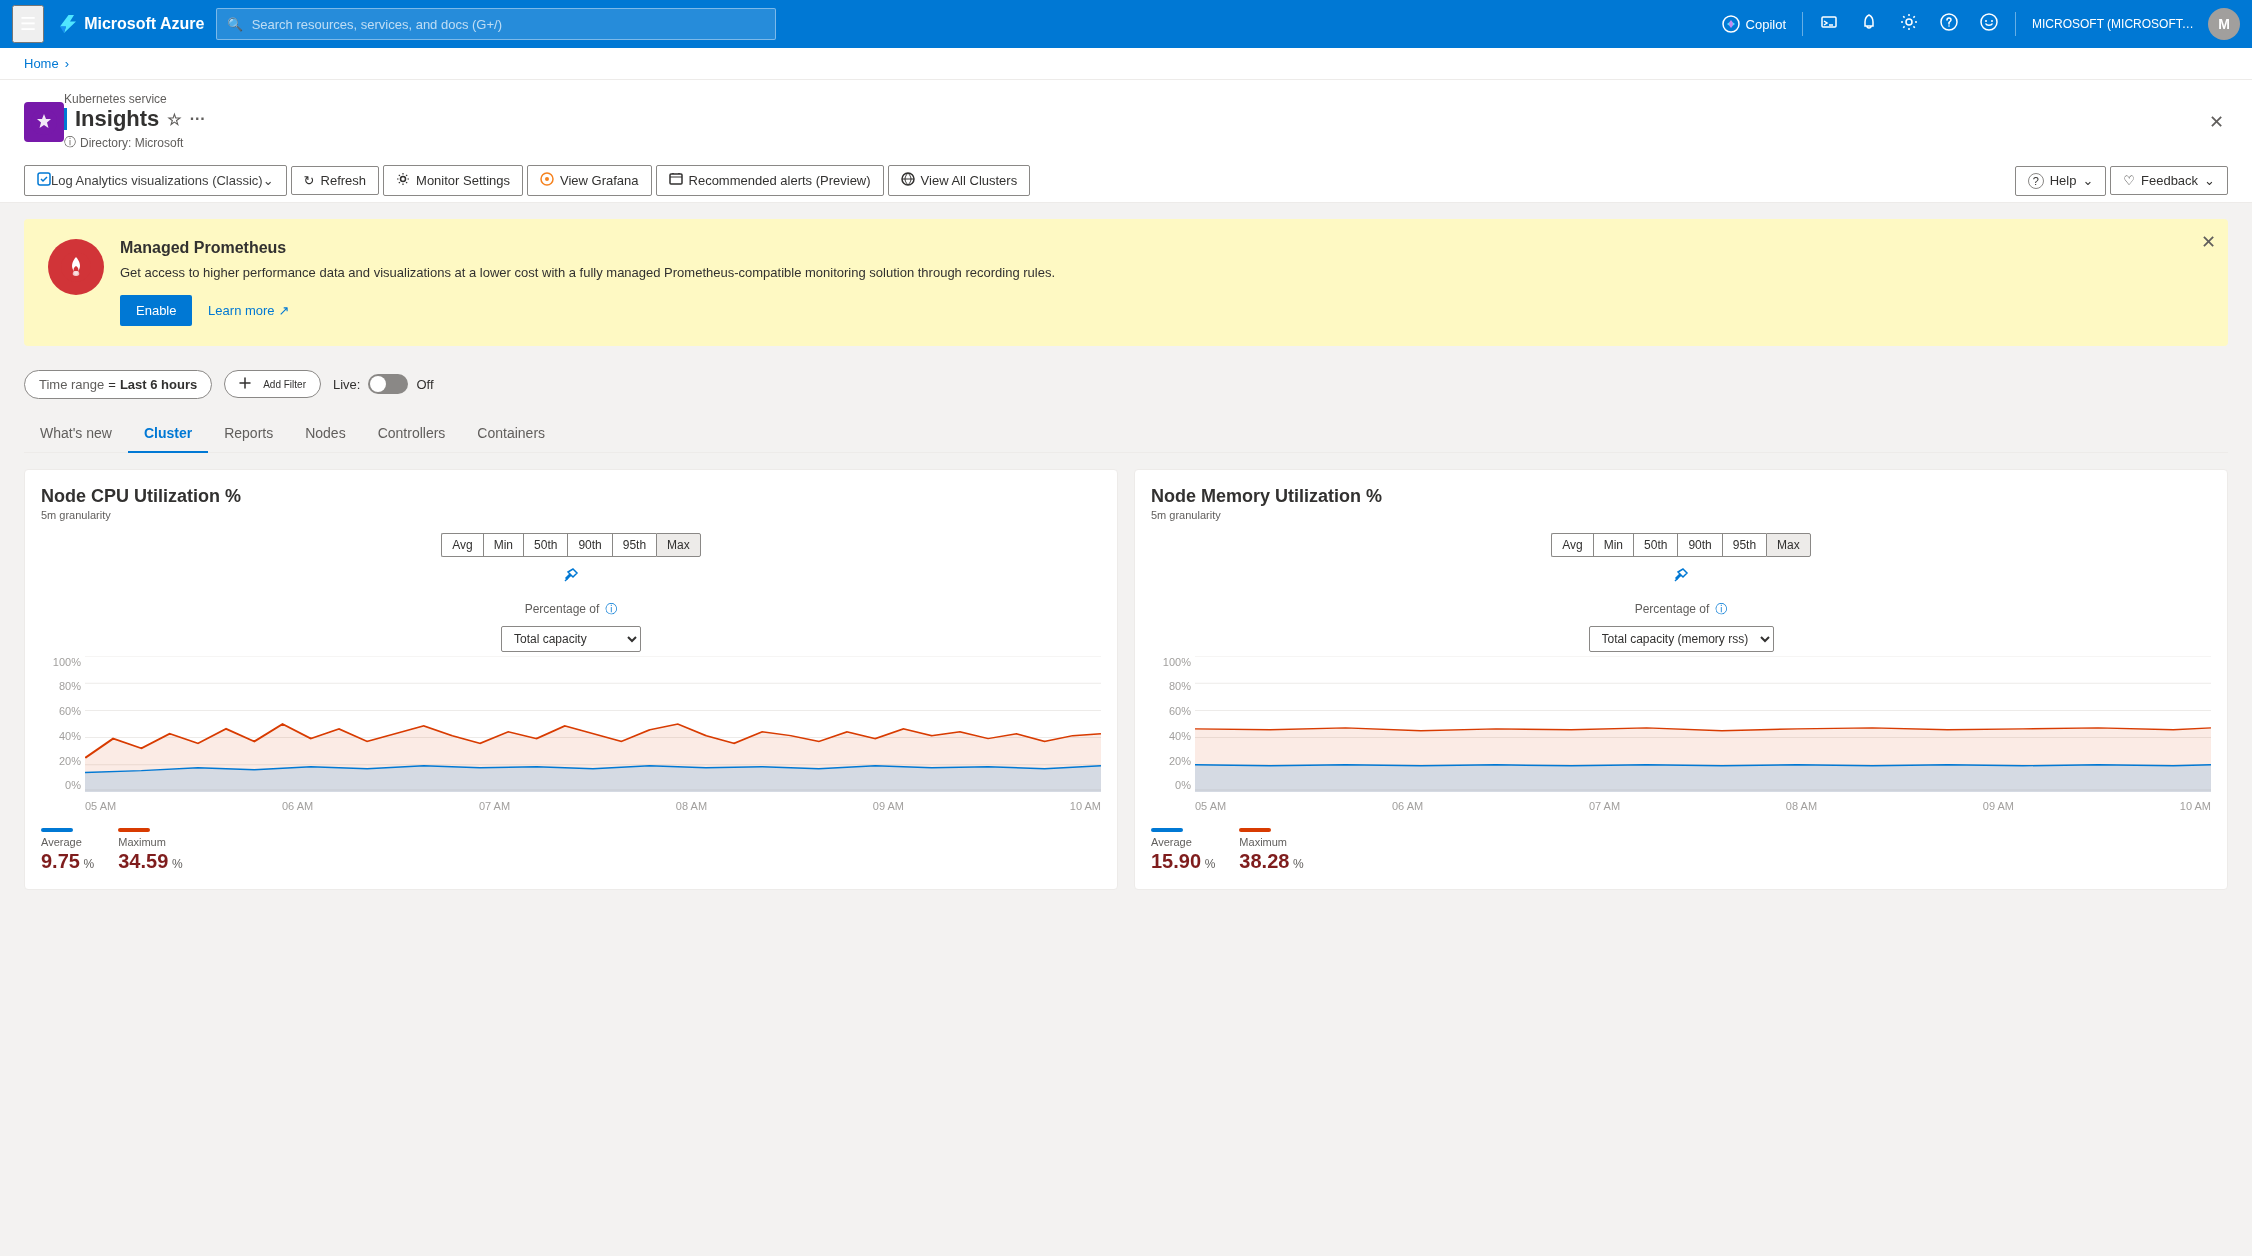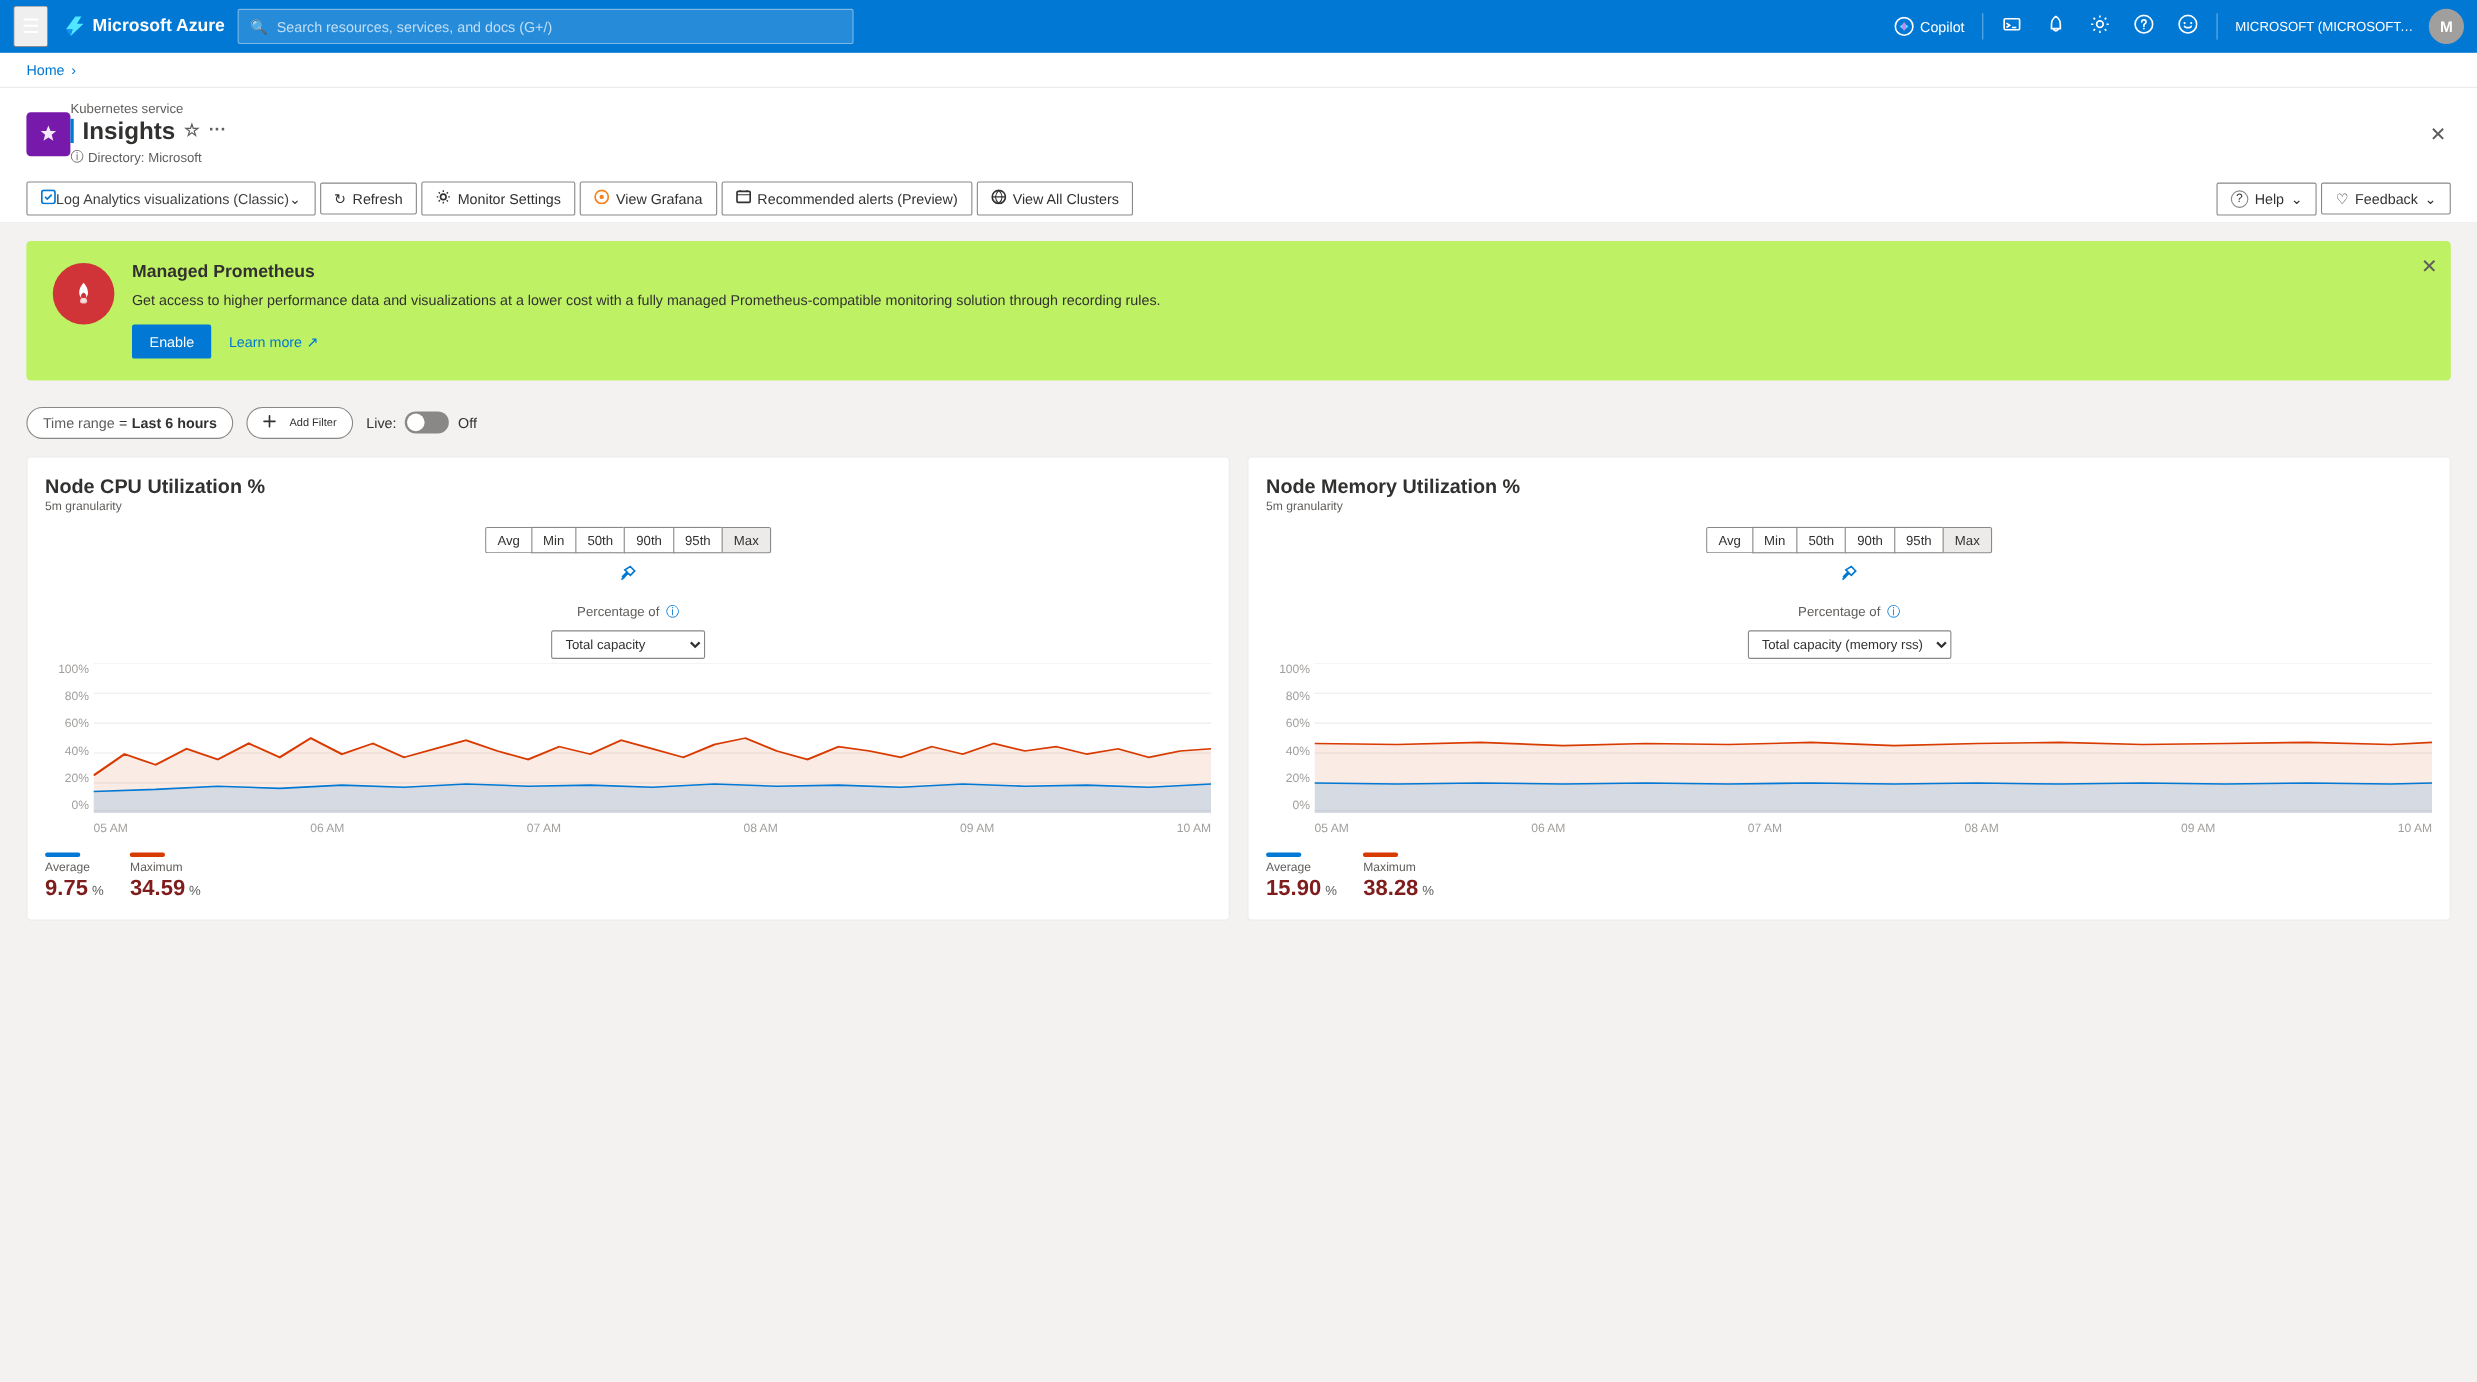--- a/index.html
+++ b/index.html
@@ -140,21 +140,21 @@
 
     
     .main-content {
       padding: 16px 24px;
       background: #f3f2f1;
       min-height: calc(100vh - 140px);
     }
 
     
     .banner {
-      background: #bef264;
+      background: #fef9c3;
       border-radius: 4px;
       padding: 20px 24px;
       display: flex;
       align-items: flex-start;
       gap: 16px;
       margin-bottom: 24px;
       position: relative;
     }
     .banner-icon {
       width: 56px; height: 56px; min-width: 56px;
@@ -514,20 +514,40 @@
     </button>
     <div class="live-section">
       <span>Live:</span>
       <div class="toggle">
         <div class="toggle-thumb"></div>
       </div>
       <span>Off</span>
     </div>
   </div>
 
+  <div class="tabs">
+    <div class="tab">
+      <span>What's new</span>
+    </div>
+    <div class="tab active">
+      <span>Cluster</span>
+    </div>
+    <div class="tab">
+      <span>Reports</span>
+    </div>
+    <div class="tab">
+      <span>Nodes</span>
+    </div>
+    <div class="tab">
+      <span>Controllers</span>
+    </div>
+    <div class="tab">
+      <span>Containers</span>
+    </div>
+  </div>
 
   <div class="charts-grid">
 
     <div class="chart-card">
       <div class="chart-header">
         <div class="chart-title">Node CPU Utilization %</div>
         <div class="chart-subtitle">5m granularity</div>
       </div>
       <div class="chart-controls">
         <div class="percentile-btns">

